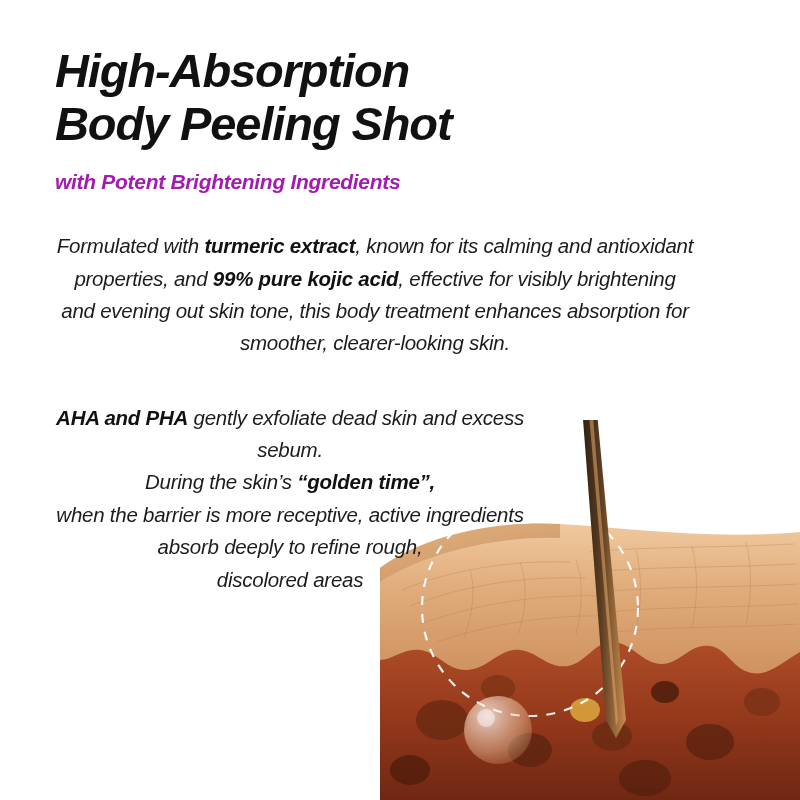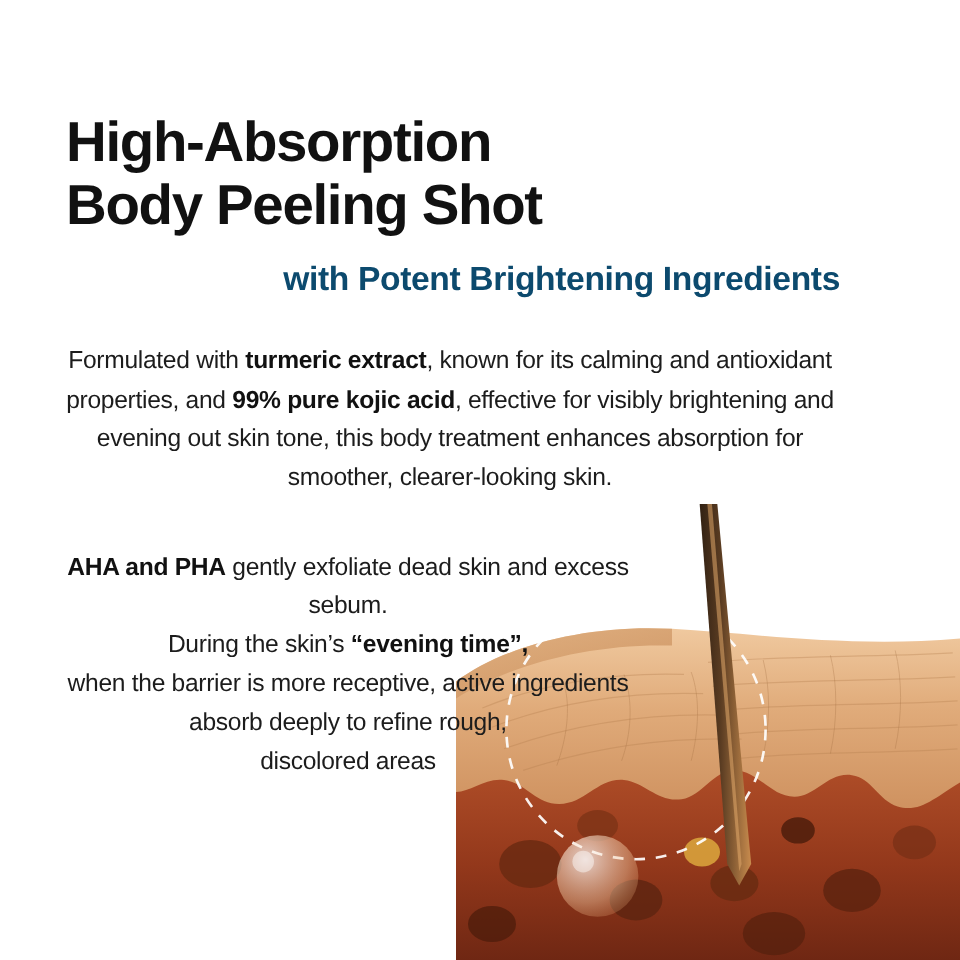--- a/index.html
+++ b/index.html
@@ -31,42 +31,42 @@
     width: 420px;
     height: 380px;
     overflow: hidden;
     pointer-events: none;
   }
 
   
   .content {
     position: relative;
     z-index: 5;
-    padding: 91px 0 0 55px;
+    padding: 44px 0 0 55px;
     width: 700px;
     box-sizing: border-box;
+    font-style: italic;
   }
 
   .title {
     font-size: 47px;
     line-height: 1.13;
     font-weight: bold;
     letter-spacing: -1.1px;
     color: #111111;
     margin: 0;
     white-space: pre-line;
   }
 
   .subtitle {
-    font-size: 28px;
+    font-size: 21px;
     font-weight: bold;
     letter-spacing: -0.3px;
-    color: #0c4a6e;
+    color: #a21caf;
     margin: 20px 0 0 0;
-    text-align: right;
   }
 
   .para {
     font-size: 20.5px;
     line-height: 1.58;
     letter-spacing: -0.25px;
     color: #1c1c1c;
     margin: 36px 0 0 0;
     max-width: 640px;
     text-align: center;
@@ -170,16 +170,16 @@
         <path d="M206,-40 L210,-40 L238,300 L236,306 Z" fill="#e0a869" opacity="0.55"></path>
       </g>
     </svg>
   </div>
 
   <div class="content">
     <h1 class="title">High-Absorption
 Body Peeling Shot</h1>
     <h2 class="subtitle">with Potent Brightening Ingredients</h2>
     <p class="para para-1">Formulated with <b>turmeric extract</b>, known for its calming and antioxidant properties, and <b>99% pure kojic acid</b>, effective for visibly brightening and evening out skin tone, this body treatment enhances absorption for smoother, clearer-looking skin.</p>
-    <p class="para para-2"><b>AHA and PHA</b> gently exfoliate dead skin and excess sebum.<br>During the skin’s <b>“evening time”,</b><br>when the barrier is more receptive, active ingredients absorb deeply to refine rough,<br>discolored areas</p>
+    <p class="para para-2"><b>AHA and PHA</b> gently exfoliate dead skin and excess sebum.<br>During the skin’s <b>“golden time”,</b><br>when the barrier is more receptive, active ingredients absorb deeply to refine rough,<br>discolored areas</p>
   </div>
 
 </div>
 
 </body></html>

